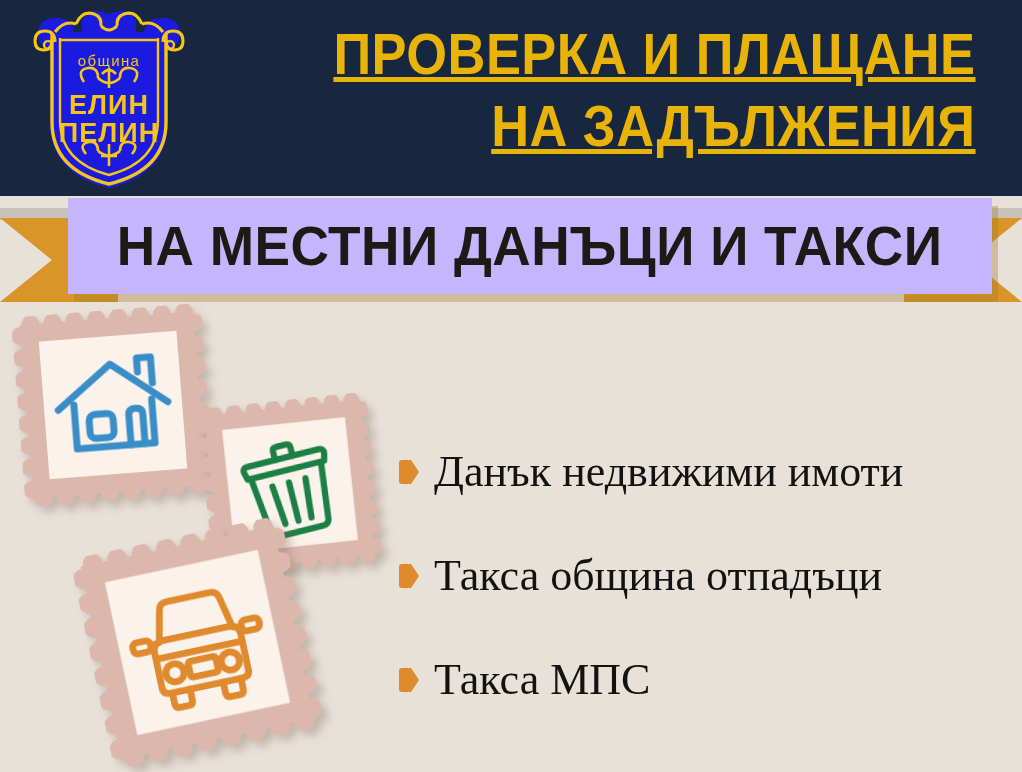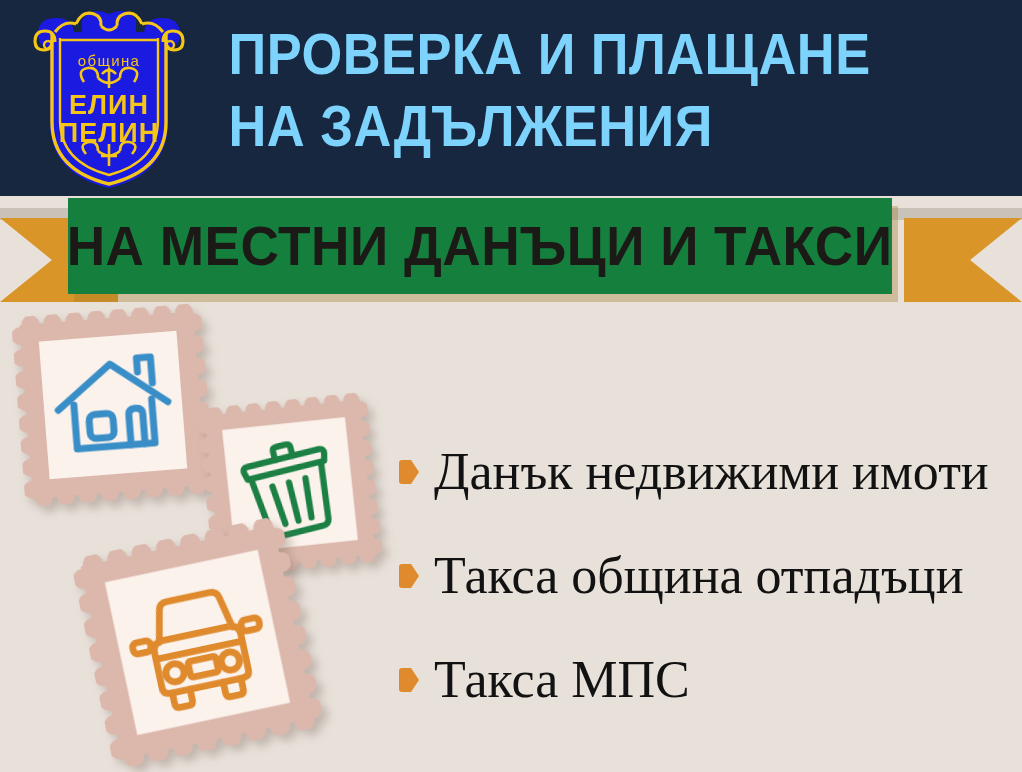--- a/index.html
+++ b/index.html
@@ -41,22 +41,23 @@
     width: 174px;
     height: 190px;
   }
   .logo-wrap svg { display: block; width: 174px; height: 190px; }
 
   .title-block {
     position: absolute;
     left: 196px;
     top: 18px;
     width: 812px;
-    text-align: left;
-    color: #7dd3fc;
+    text-align: right;
+    color: #eab308;
+    text-decoration: underline;
   }
   .title-line {
     font-family: "Liberation Sans", sans-serif;
     font-weight: bold;
     font-size: 57px;
     line-height: 72px;
     letter-spacing: 0.5px;
     transform: scaleX(0.92);
     transform-origin: center center;
     white-space: nowrap;
@@ -92,23 +93,23 @@
     height: 12px;
     background: #c9c2b9;
   }
   .ribbon-tail-shadow.left { left: 0; }
   .ribbon-tail-shadow.right { right: 0; }
 
   .ribbon-band {
     position: absolute;
     left: 68px;
     top: 2px;
-    width: 824px;
+    width: 924px;
     height: 96px;
-    background: #15803d;
+    background: #c4b5fd;
     box-shadow: 6px 8px 0 rgba(160,120,40,0.35);
     display: flex;
     align-items: center;
     justify-content: center;
   }
   .ribbon-text {
     font-family: "Liberation Sans", sans-serif;
     font-weight: bold;
     font-size: 56px;
     line-height: 56px;
@@ -152,21 +153,21 @@
   }
   .bullet {
     width: 22px;
     height: 26px;
     margin-right: 14px;
     flex: 0 0 auto;
   }
   .bullet svg { display: block; width: 22px; height: 26px; }
   .tax-label {
     font-family: "Liberation Serif", serif;
-    font-size: 52px;
+    font-size: 44px;
     line-height: 50px;
     color: #121212;
     white-space: nowrap;
   }
 </style>
 </head>
 <body>
 
 <div id="poster">
 

